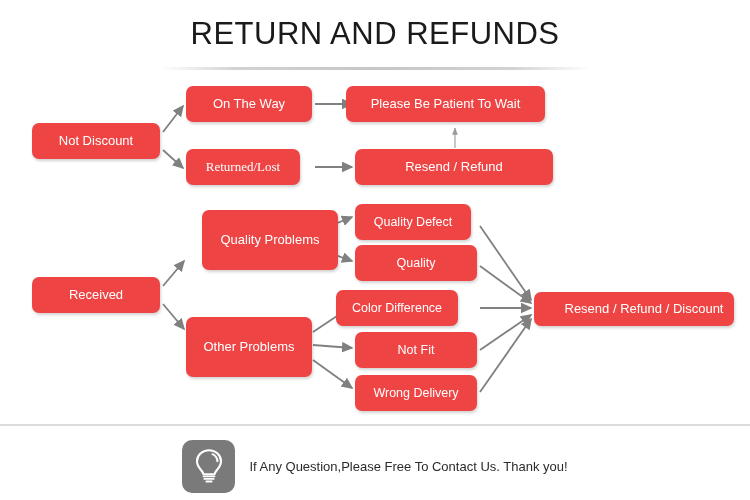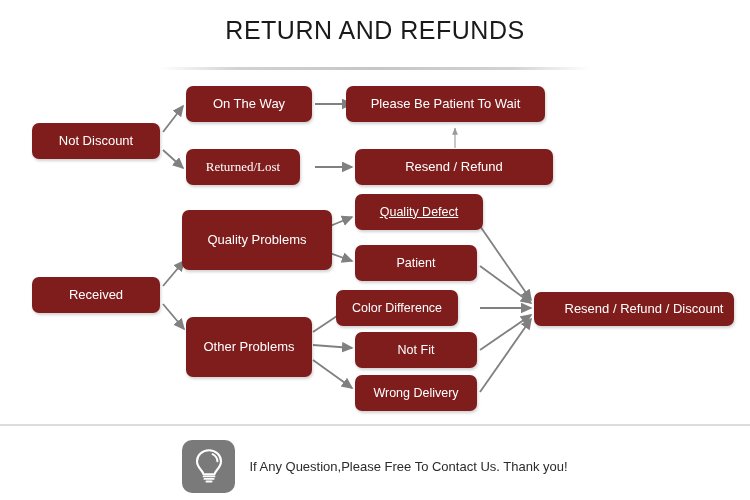--- a/index.html
+++ b/index.html
@@ -20,21 +20,21 @@
     height: 500px;
   }
 
   
   .title {
     position: absolute;
     left: 0;
     top: 16px;
     width: 750px;
     text-align: center;
-    font-size: 25px;
+    font-size: 31px;
     letter-spacing: 0.5px;
     color: #1a1a1a;
     font-weight: normal;
   }
   .title-divider {
     position: absolute;
     left: 160px;
     top: 67px;
     width: 430px;
     height: 3px;
@@ -44,21 +44,21 @@
        rgba(198,198,198,1) 50%,
        rgba(205,205,205,0.9) 82%,
        rgba(215,215,215,0) 100%);
     border-radius: 2px;
   }
 
   
   .node {
     position: absolute;
     box-sizing: border-box;
-    background: #7f1d1d;
+    background: #ef4444;
     color: #ffffff;
     border-radius: 7px;
     display: flex;
     align-items: center;
     justify-content: center;
     font-size: 13px;
     text-align: center;
     padding: 2px 6px;
     box-shadow: 1px 2px 3px rgba(0,0,0,0.18);
     line-height: 1.15;
@@ -162,27 +162,27 @@
   <div class="node" style="left:186px; top:86px; width:126px; height:36px;">On The Way</div>
 
   <div class="node" style="left:186px; top:149px; width:114px; height:36px;font-family:Liberation Serif, serif;">Returned/Lost</div>
 
   <div class="node" style="left:346px; top:86px; width:199px; height:36px;">Please Be Patient To Wait</div>
 
   <div class="node" style="left:32px; top:277px; width:128px; height:36px;">Received</div>
 
   <div class="node" style="left:355px; top:149px; width:198px; height:36px;">Resend / Refund</div>
 
-  <div class="node" style="left:182px; top:210px; width:150px; height:60px;">Quality Problems</div>
+  <div class="node" style="left:202px; top:210px; width:136px; height:60px;">Quality Problems</div>
 
   <div class="node" style="left:186px; top:317px; width:126px; height:60px;">Other Problems</div>
 
-  <div class="node small" style="left:355px; top:194px; width:128px; height:36px;text-decoration:underline;">Quality Defect</div>
-
-  <div class="node small" style="left:355px; top:245px; width:122px; height:36px;">Patient</div>
+  <div class="node small" style="left:355px; top:204px; width:116px; height:36px;">Quality Defect</div>
+
+  <div class="node small" style="left:355px; top:245px; width:122px; height:36px;">Quality</div>
 
   <div class="node small" style="left:336px; top:290px; width:122px; height:36px;">Color Difference</div>
 
   <div class="node small" style="left:355px; top:332px; width:122px; height:36px;">Not Fit</div>
 
   <div class="node small" style="left:355px; top:375px; width:122px; height:36px;">Wrong Delivery</div>
 
   <div class="node" style="left:534px; top:292px; width:200px; height:34px;padding-left:26px;">Resend / Refund / Discount</div>
 
   <div class="footer-divider"></div>

